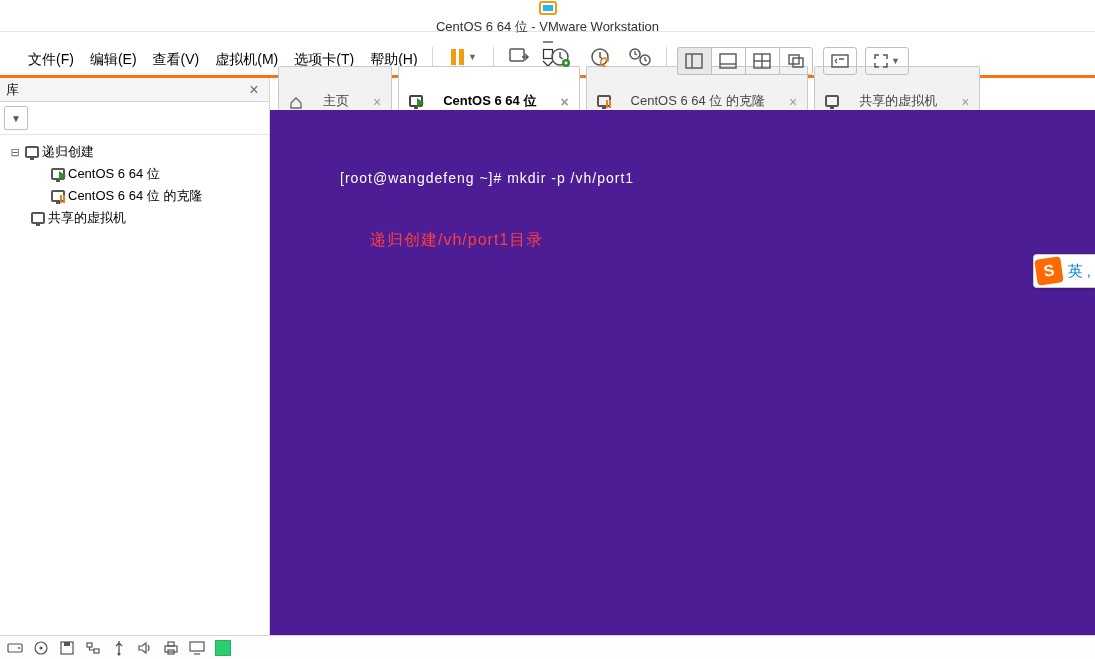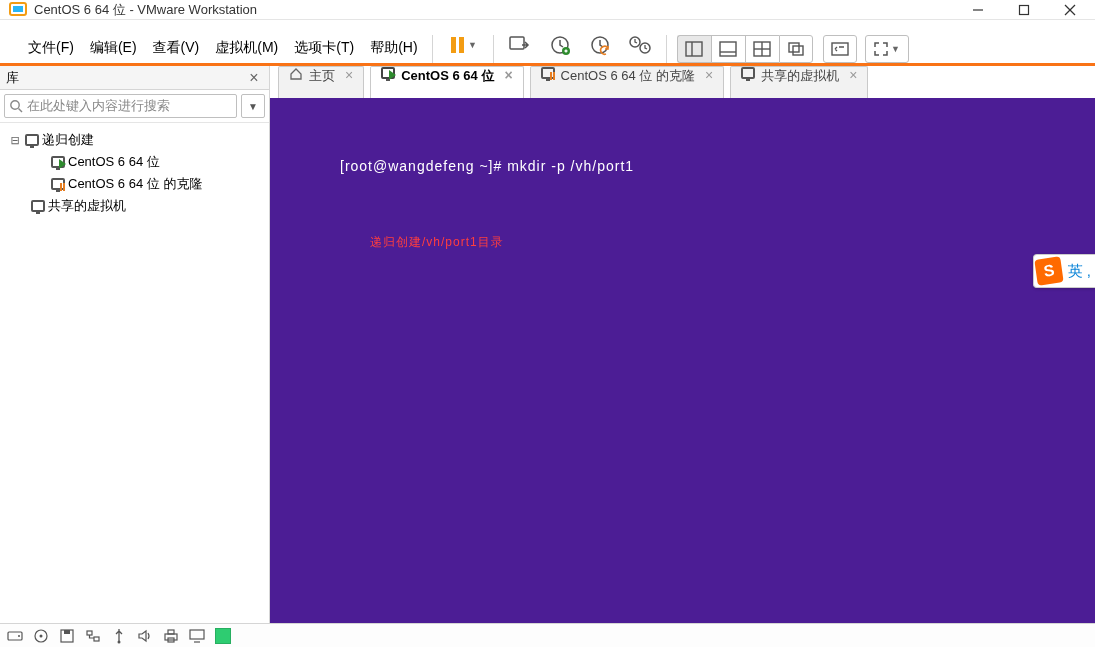--- a/index.html
+++ b/index.html
@@ -1,18 +1,18 @@
 <!DOCTYPE html>
 <html><head>
 <meta charset="utf-8">
 <style>
 * { margin: 0; padding: 0; box-sizing: border-box; font-family: "Microsoft YaHei", "Segoe UI", sans-serif; }
 body { width: 1095px; height: 659px; background: #fff; overflow: hidden; font-size: 13px; position: relative; }
 
-.titlebar { height: 20px; display: flex; align-items: center; padding: 0 2px; border-bottom: 1px solid #e5e5e5; }
+.titlebar { height: 32px; display: flex; align-items: center; padding: 0 2px; border-bottom: 1px solid #e5e5e5; flex-direction: column; }
 .titlebar .app-icon { width: 20px; height: 20px; margin: 0 6px; display:flex; align-items:center; justify-content:center; }
 .titlebar .title { flex: 1; font-size: 13px; color: #333; }
 .titlebar .win-btn { width: 46px; height: 32px; display: flex; align-items: center; justify-content: center; color: #333; }
 .titlebar .win-btn svg { stroke: #333; }
 
 .menubar { height: 46px; display: flex; align-items: flex-end; padding: 0 20px; border-bottom: 3px solid #f97316; }
 .menu-item { padding: 6px 8px; font-size: 14px; color: #000; }
 .tb-sep { width: 1px; height: 28px; background: #d5d5d5; margin: 0 6px; }
 .tb-btn { width: 36px; height: 36px; display: flex; align-items: center; justify-content: center; margin: 0 2px; border-radius: 2px; position:relative;}
 .tb-btn.segmented { border:1px solid #bfbfbf; border-radius:3px; width:34px; height:28px; margin:0; }
@@ -34,26 +34,26 @@
 .dd-btn { width: 24px; height: 24px; border: 1px solid #bfbfbf; border-radius: 2px; display: flex; align-items: center; justify-content: center; font-size:10px; color:#555;}
 .tree { padding: 6px 4px; font-size: 13px; }
 .tree-row { display: flex; align-items: center; height: 22px; padding-left: 4px; }
 .tree-row .twisty { width: 14px; text-align: center; color: #666; font-size:11px;}
 .tree-row .node-icon { width: 20px; display:flex; align-items:center; justify-content:center; }
 .tree-row.level1 { padding-left: 24px; }
 .tree-row.level2 { padding-left: 44px; }
 
 .content { flex: 1; display: flex; flex-direction: column; background:#fff; }
 .tabbar { height: 32px; display: flex; align-items: flex-end; padding: 4px 8px 0 8px; gap:0; background:#fff; }
-.tab { height: 32px; display: flex; align-items: flex-start; padding: 0 10px; border: 1px solid #c9c9c9; border-bottom: none; margin-right: 6px; font-size: 13px; background: #f2f2f2; border-radius:2px 2px 0 0; gap:6px; color:#444;}
+.tab { height: 44px; display: flex; align-items: flex-end; padding: 0 10px; border: 1px solid #c9c9c9; border-bottom: none; margin-right: 6px; font-size: 13px; background: #f2f2f2; border-radius:2px 2px 0 0; gap:20px; color:#444;}
 .tab.active { background: #fff; font-weight: bold; color:#000;}
 .tab .tab-x { color: #999; font-size: 14px; margin-left: 4px; }
 
 .terminal { flex: 1; background: #4c1d95; color: #fff; font-family: "Consolas","Courier New",monospace; font-size: 14px; padding: 60px 0 0 70px; position: relative; letter-spacing:1px;}
-.terminal .annotation { color: #ff3e3e; font-family: "Microsoft YaHei", sans-serif; font-size: 12px; letter-spacing:1px; margin-top: 60px; margin-left: 30px; }
+.terminal .annotation { color: #ff3e3e; font-family: "Microsoft YaHei", sans-serif; font-size: 16px; letter-spacing:1px; margin-top: 44px; margin-left: 30px; }
 
 .ime-badge { position: absolute; top: 254px; right: 0; height: 34px; background: #fff; border: 1px solid #ccc; border-right:none; border-radius: 4px 0 0 4px; display: flex; align-items: center; padding: 0 4px 0 2px; box-shadow: 0 1px 3px rgba(0,0,0,.2);}
 .ime-badge .s-icon{ width:26px;height:26px;background:#ff6a00;border-radius:4px;color:#fff;font-weight:bold;display:flex;align-items:center;justify-content:center;transform:rotate(-8deg);font-size:16px;}
 .ime-badge .ime-txt{ color:#0b84d8; font-size:15px; margin-left:6px; font-weight:500;}
 
 .statusbar { height: 24px; border-top: 1px solid #d5d5d5; display: flex; align-items: center; font-size: 12.5px; padding: 0 6px; color: #333; background:#fdfdfd;}
 .statusbar .msg { flex: 1; }
 .statusbar .tray { display: flex; gap: 8px; align-items: center; }
 .statusbar .tray .ic { width:18px; height:18px; display:flex; align-items:center; justify-content:center; }
 .statusbar .status-sq{ width:16px;height:16px;background:#2ecc71;border:1px solid #27ae60;}
@@ -187,27 +187,20 @@
 </div>
 
 <div class="main">
 
   <div class="sidebar">
     <div class="lib-header">
       <span class="lib-title">库</span>
       <span class="close-x">×</span>
     </div>
     <div class="search-row">
-      <div class="search-box">
-        <svg width="14" height="14" viewBox="0 0 14 14">
-            <circle cx="6" cy="6" r="4.2" fill="none" stroke="#888" stroke-width="1.4"></circle>
-            <line x1="9.5" y1="9.5" x2="13" y2="13" stroke="#888" stroke-width="1.4"></line>
-          </svg>
-        <span>在此处键入内容进行搜索</span>
-      </div>
       <div class="dd-btn">▼</div>
     </div>
     <div class="tree">
       <div class="tree-row">
         <span class="twisty">⊟</span>
         <span class="node-icon">
             <span class="vm-ico"></span>
           </span>
         <span>递归创建</span>
       </div>

